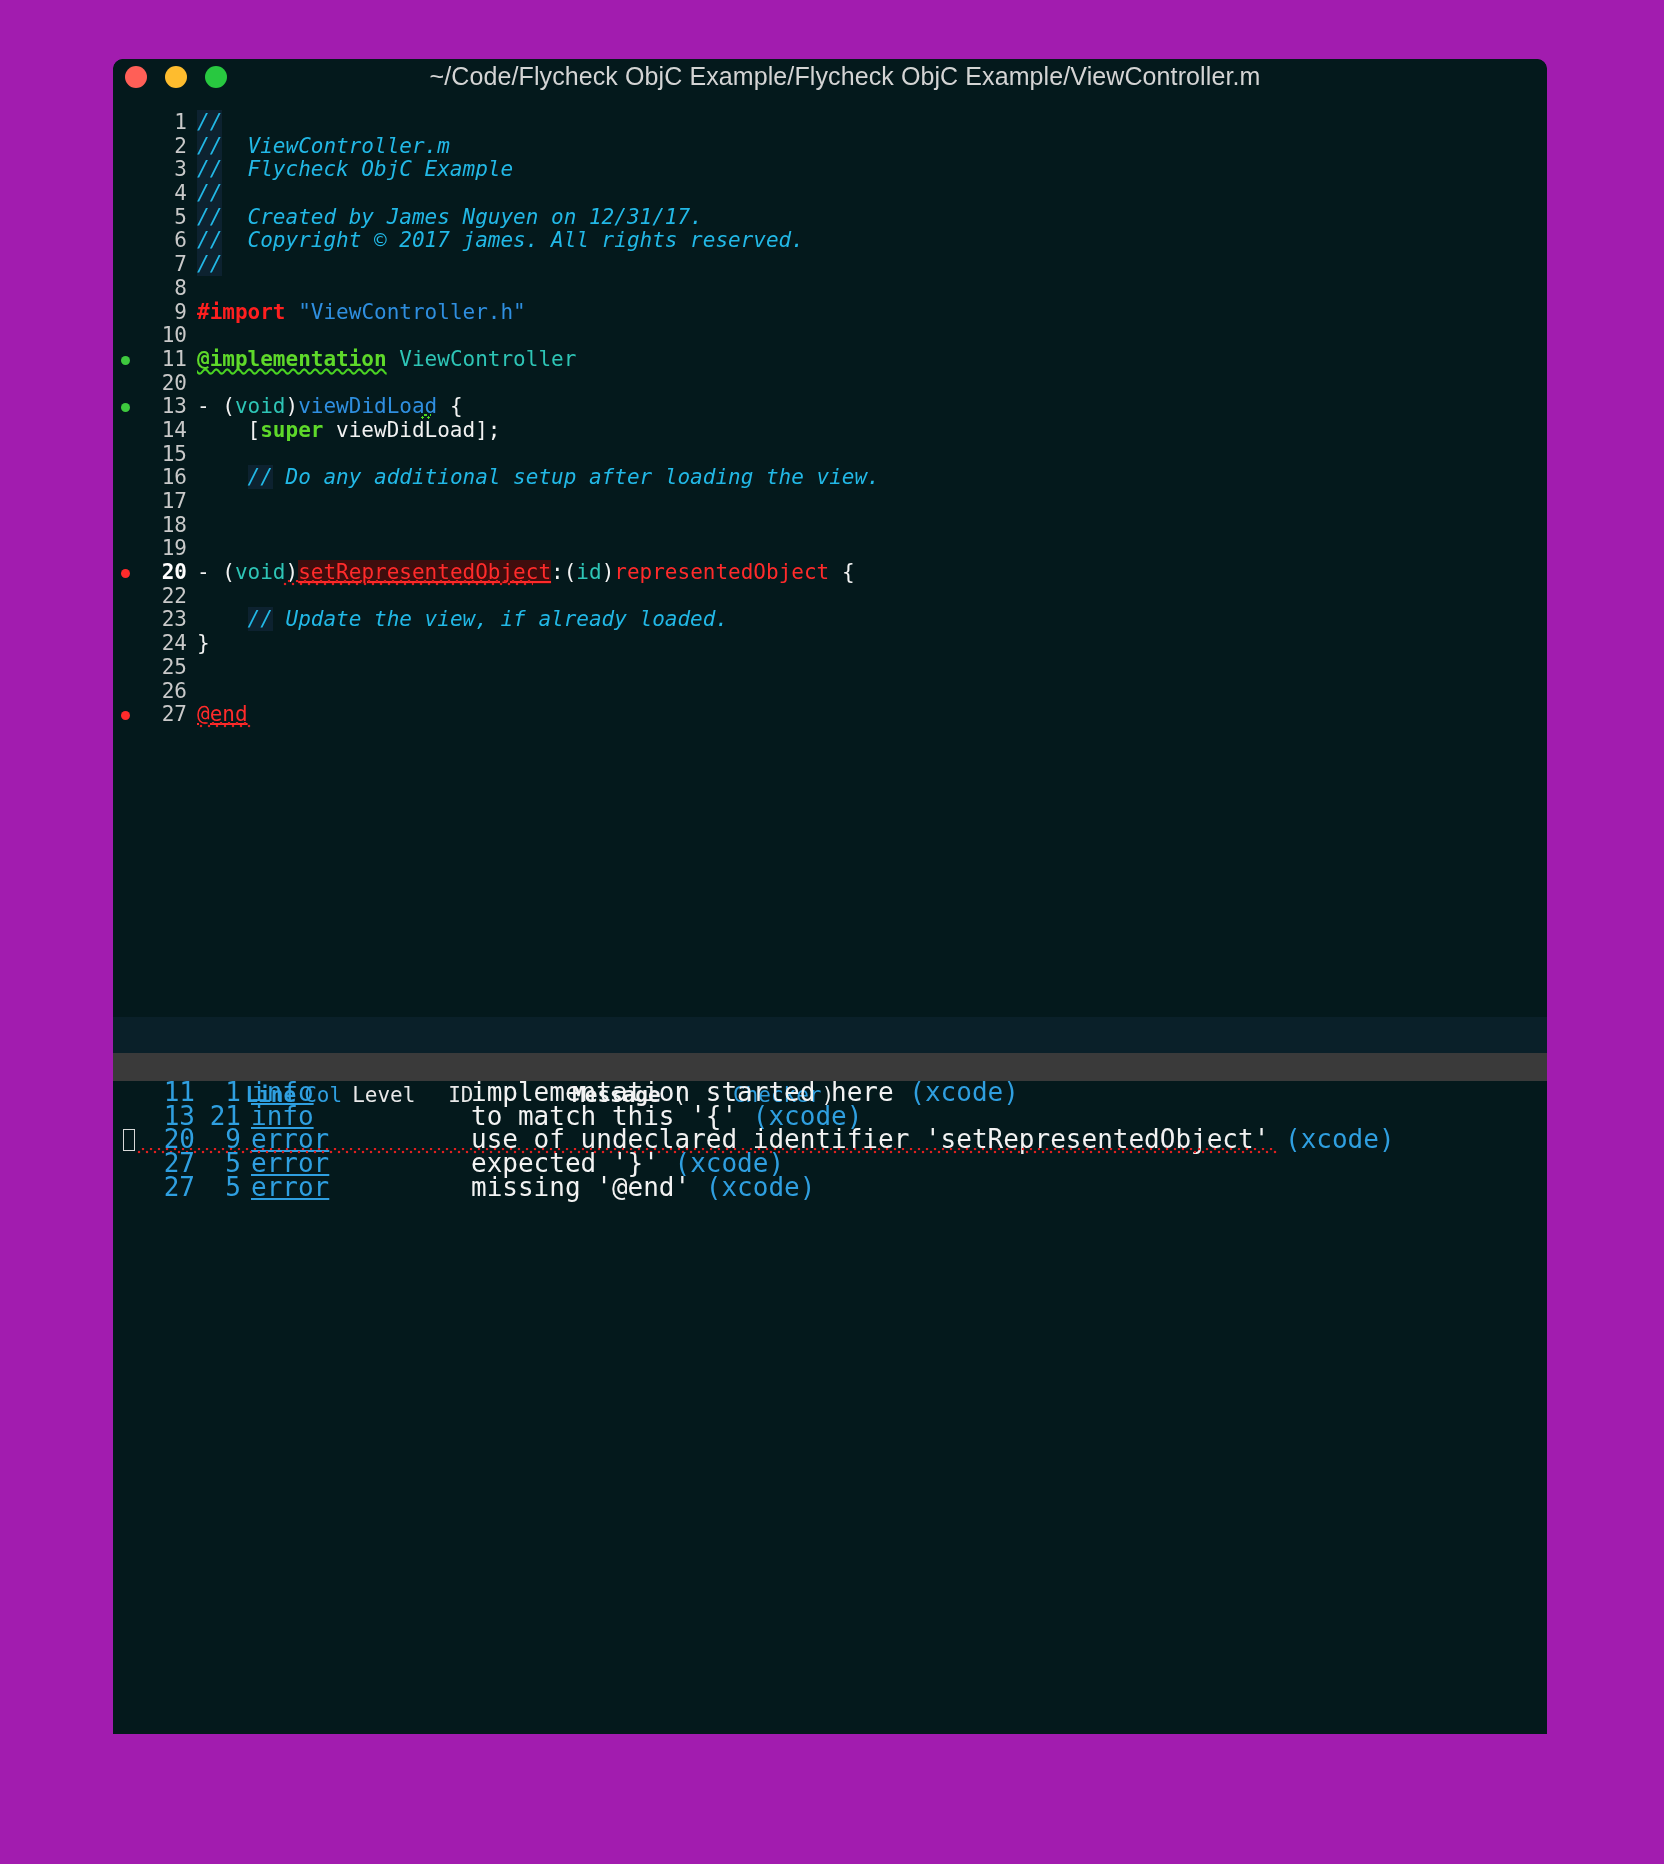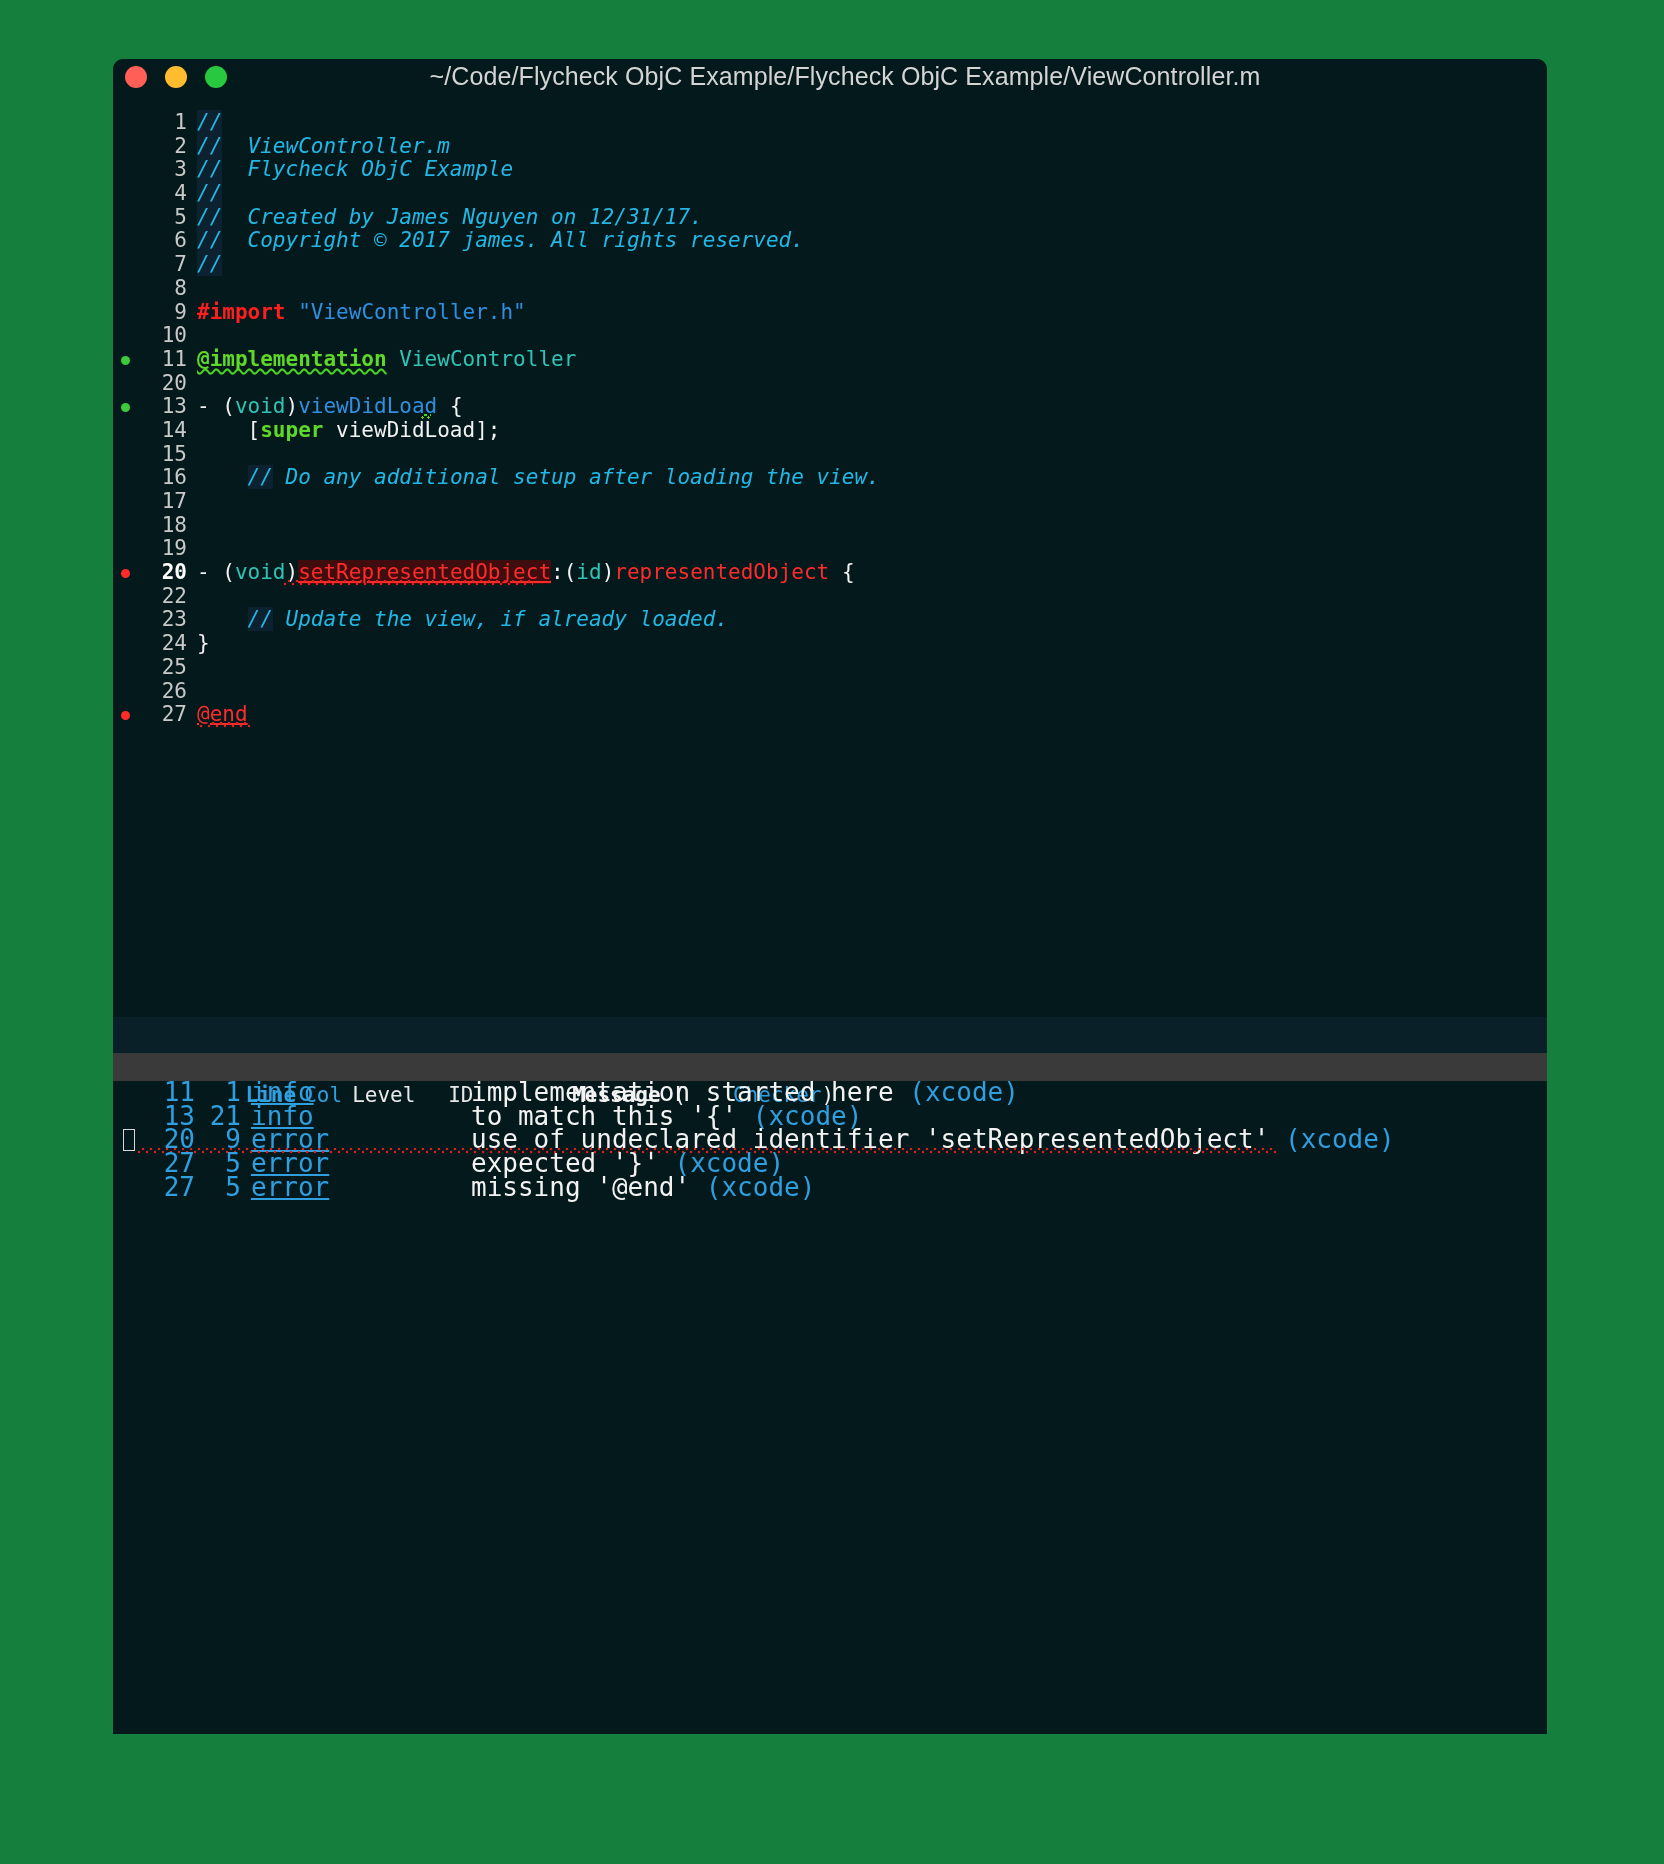--- a/index.html
+++ b/index.html
@@ -11,21 +11,21 @@
     overflow: hidden;
   }
   body {
     font-family: "DejaVu Sans Mono", monospace;
   }
 
   #root {
     position: relative;
     width: 1664px;
     height: 1864px;
-    background: #15803d;
+    background: #a21caf;
   }
 
   
   .emacs-window {
     position: absolute;
     left: 113px;
     top: 59px;
     width: 1434px;
     height: 1675px;
     background: #04191c;

